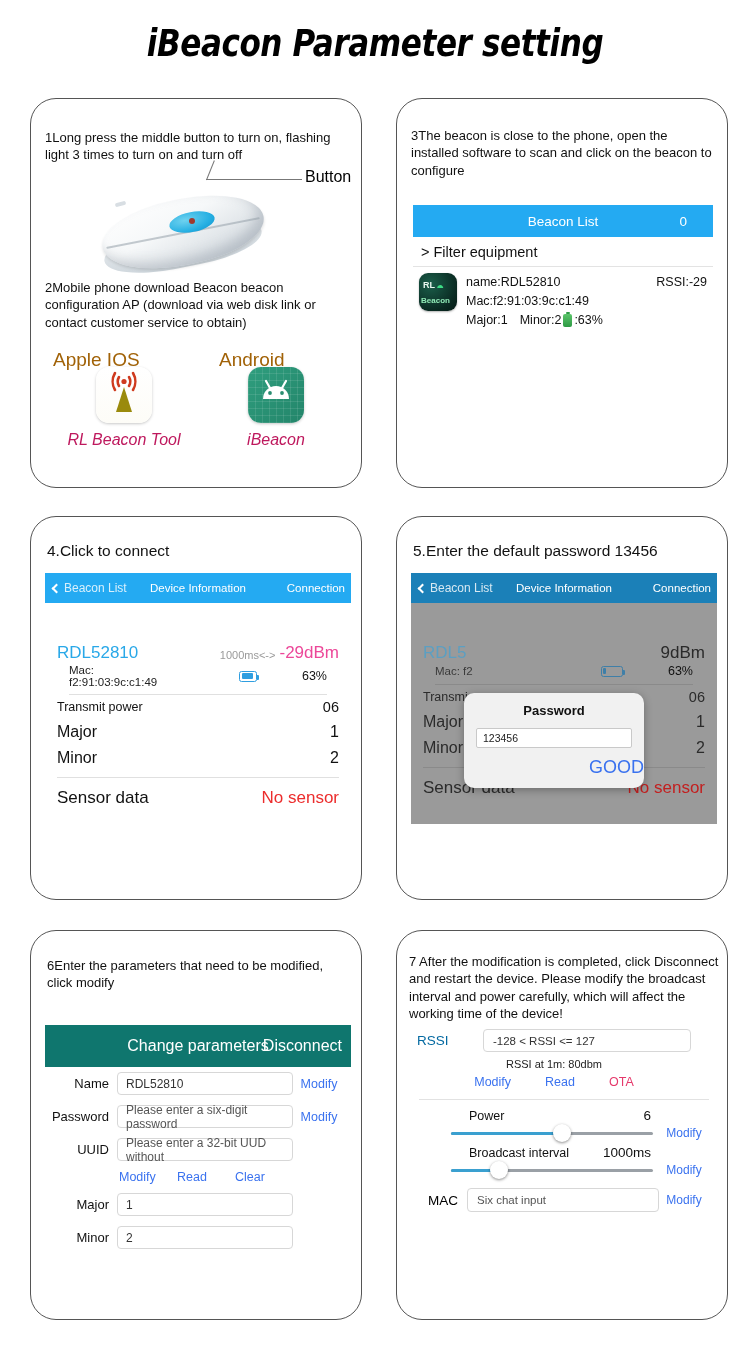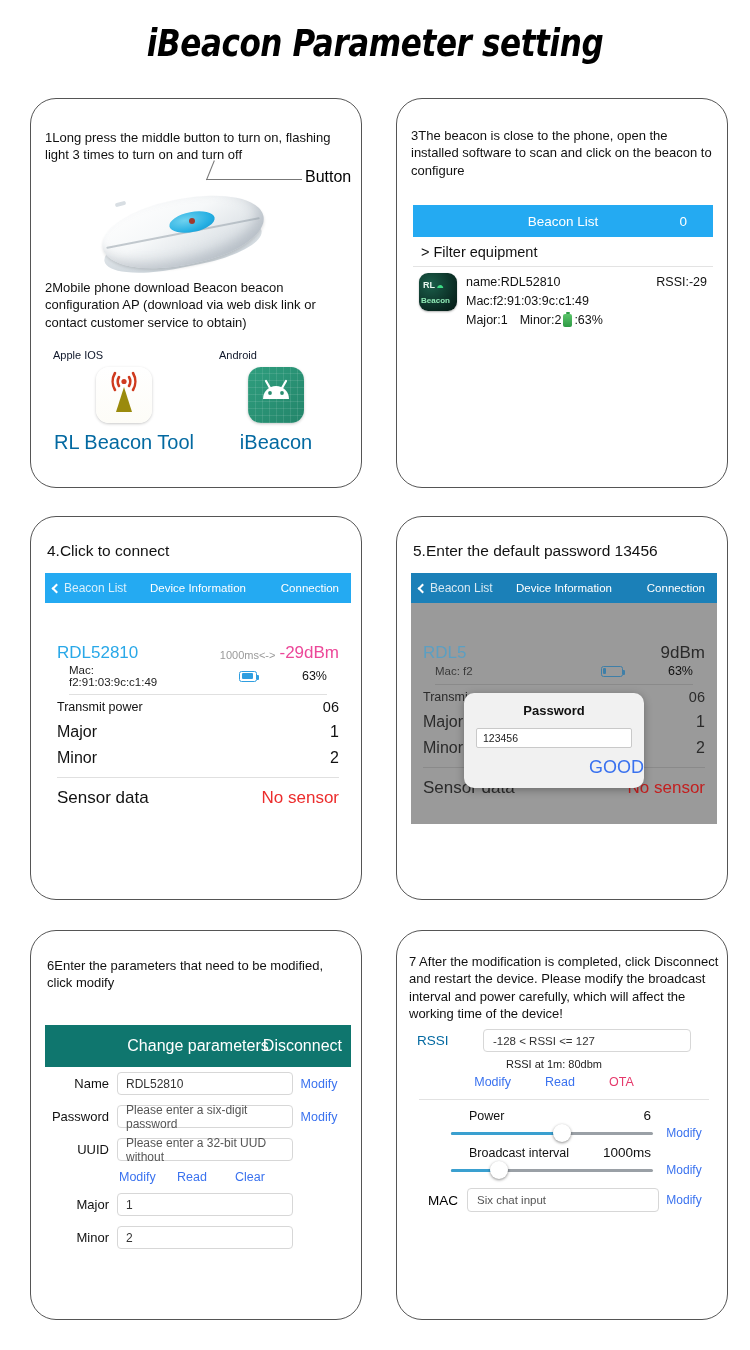--- a/index.html
+++ b/index.html
@@ -95,21 +95,21 @@
     position: absolute; left: 274px; top: 69px;
     font-size: 16px; color: #000; text-align: center;
   }
   .c1 .t2 { position: absolute; left: 14px; top: 180px; width: 306px; }
 
   .store-row { position: absolute; left: 14px; top: 250px; width: 306px; height: 110px; }
   .store-col { position: absolute; width: 150px; text-align: center; }
   .store-col.ios { left: 4px; }
   .store-col.and { left: 156px; }
   .os-label {
-    position: absolute; top: 0; font-size: 11px; color: #0f172a;
+    position: absolute; top: 0; font-size: 19px; color: #a16207;
   }
   .store-col.ios .os-label { left: 4px; }
   .store-col.and .os-label { left: 18px; }
   .app-icon {
     position: absolute; top: 18px; left: 47px;
     width: 56px; height: 56px; border-radius: 13px;
     box-shadow: 0 1px 3px rgba(0,0,0,.22);
   }
   .icon-ios {
     background: linear-gradient(180deg,#ffffff 0%,#fdfcf7 100%);
@@ -117,21 +117,21 @@
   }
   .icon-and {
     background:
       repeating-linear-gradient(0deg, rgba(255,255,255,.10) 0 1px, transparent 1px 7px),
       repeating-linear-gradient(90deg, rgba(255,255,255,.10) 0 1px, transparent 1px 7px),
       linear-gradient(135deg,#2f9e7e 0%,#23856a 100%);
     overflow: hidden;
   }
   .app-caption {
     position: absolute; top: 82px; left: 0; width: 150px;
-    text-align: center; font-size: 20px; color: #0369a1;
+    text-align: center; font-size: 16px; color: #be185d; font-style: italic;
   }
 
   
   .c2 .t1 { position: absolute; left: 14px; top: 28px; width: 306px; }
   .phone2 { position: absolute; left: 16px; top: 106px; width: 300px; }
   .blue-bar {
     position: relative; height: 32px; background: #24aaf2;
     display: flex; align-items: center; justify-content: center;
     color: #fff; font-size: 13.5px;
   }
@@ -188,21 +188,21 @@
   }
   .navbar.dim { background: #1b80b8; }
   .nb-back { position: absolute; left: 8px; display: flex; align-items: center; gap: 2px; }
   .chev {
     display: inline-block; width: 7px; height: 7px;
     border-left: 2px solid #fff; border-bottom: 2px solid #fff;
     transform: rotate(45deg); margin-right: 2px;
   }
   .nb-back .lbl { opacity: .82; font-size: 12px; }
   .nb-mid { position: absolute; left: 50%; transform: translateX(-50%); }
-  .nb-right { position: absolute; right: 12px; }
+  .nb-right { position: absolute; right: 6px; }
   .dev-head { padding: 40px 12px 0 12px; display: flex; align-items: flex-end; }
   .dev-name { color: #29a8e8; font-size: 17px; flex: none; }
   .dev-head .sp { flex: 1; }
   .dev-ms { color: #9a9a9a; font-size: 11px; padding-bottom: 2px; }
   .dev-dbm { font-size: 17px; color: #ec4899; padding-left: 4px; }
   .dev-sub {
     padding: 1px 12px 6px 12px; display: flex; align-items: center;
     border-bottom: 1px solid #e0e0e0; margin: 0 12px; padding-left: 0; padding-right: 0; gap: 40px;
   }
   .dev-sub-wrap { padding: 0 12px; }

